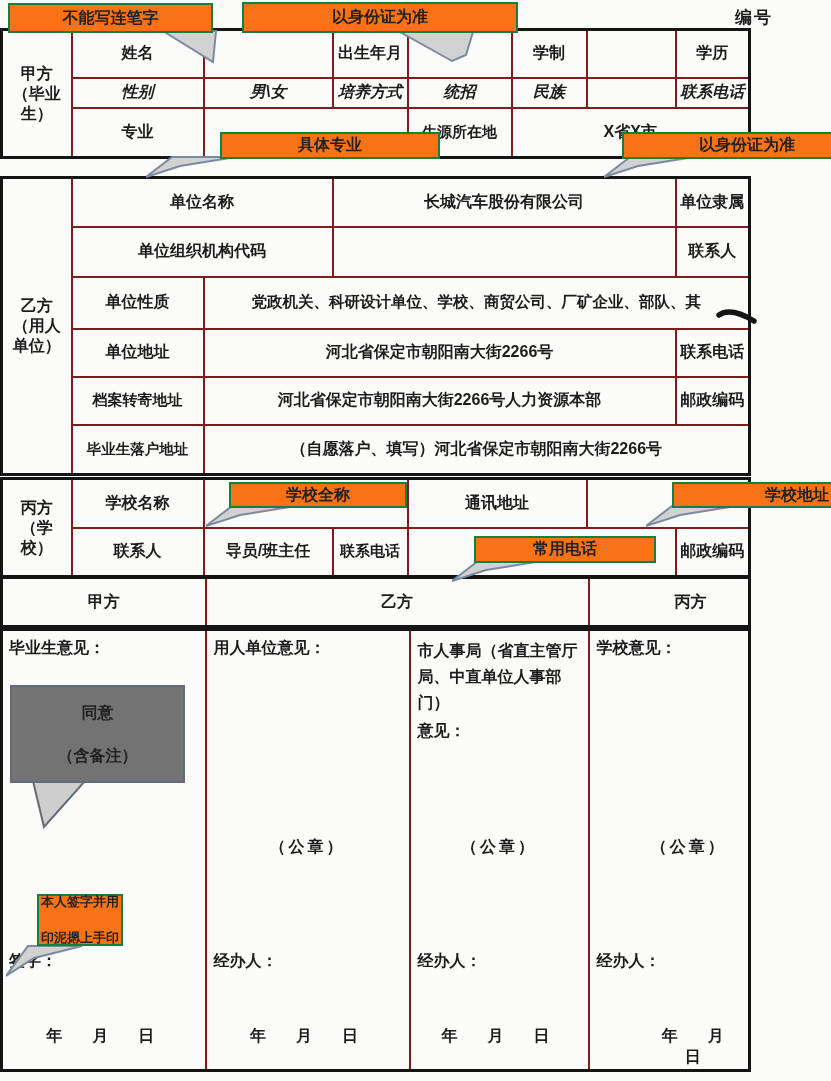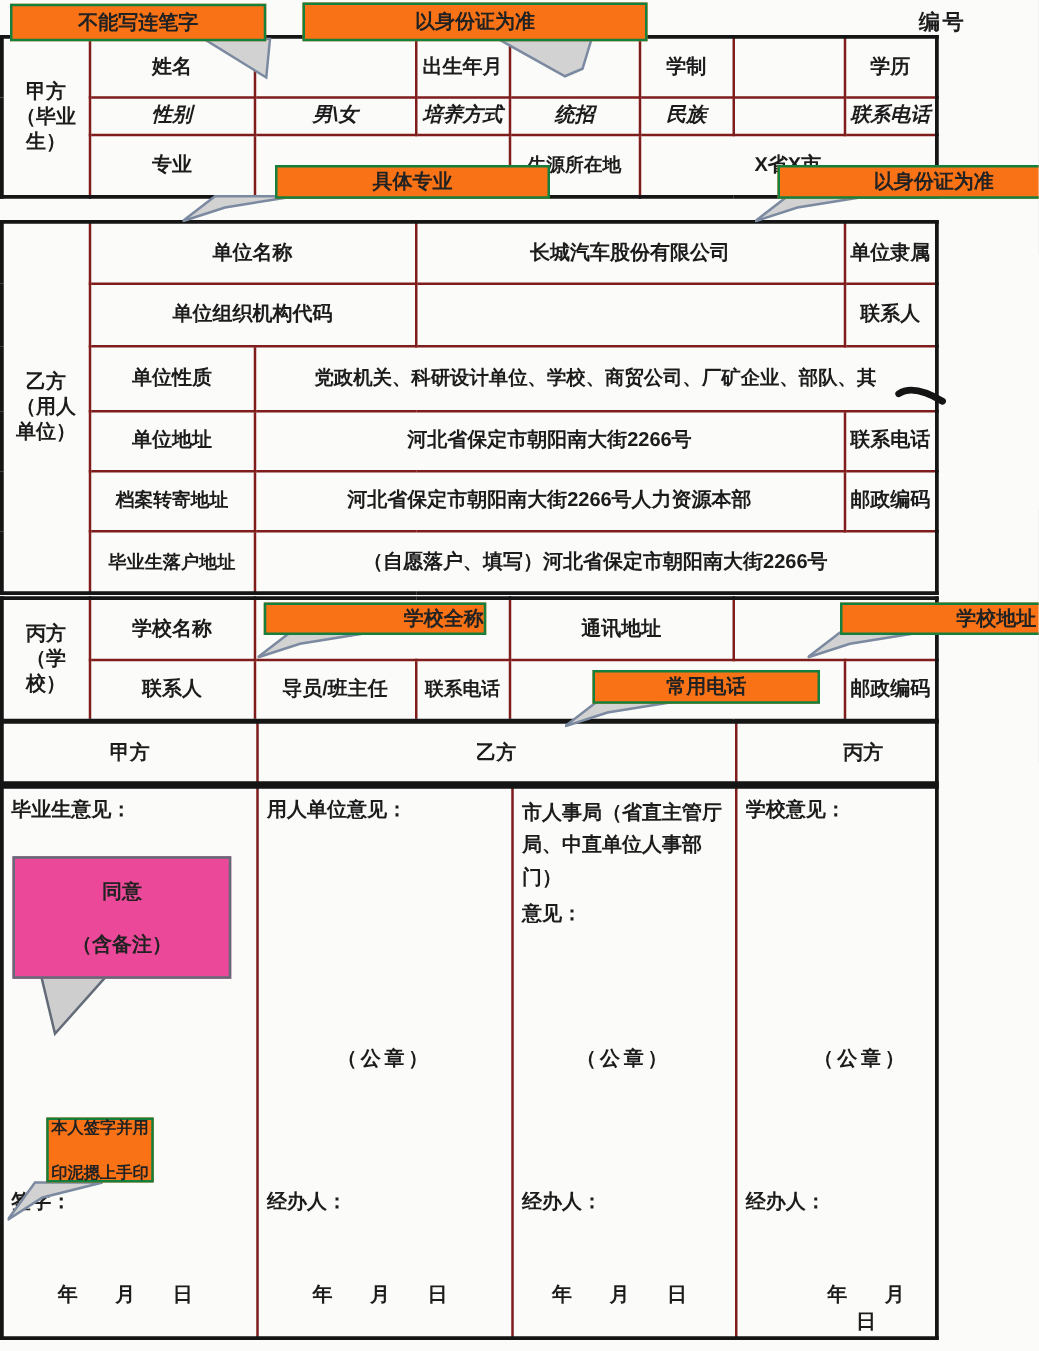--- a/index.html
+++ b/index.html
@@ -24,21 +24,21 @@
   .op .opline{position:absolute;font-size:16px;font-weight:bold;text-align:left;}
   .op .seal{position:absolute;top:206px;left:0;right:0;text-align:center;letter-spacing:3px;font-size:16px;}
   .op .seal.r4{left:40px;right:0;}
   .op .hand{position:absolute;top:320px;left:7px;font-size:16px;}
   .op .ymd{position:absolute;top:395px;left:0;right:0;text-align:center;font-size:16px;letter-spacing:7px;}
   .op .ymd.r4{padding-left:55px;}
   
   .callout{position:absolute;background:#f97316;border:2px solid #15803d;
     box-sizing:border-box;display:flex;align-items:center;justify-content:center;
     font-size:16px;font-weight:bold;color:#222;z-index:6;}
-  .callout.big{background:#ec4899;border:2px solid #636b78;flex-direction:column;
+  .callout.big{background:#737373;border:2px solid #636b78;flex-direction:column;
     justify-content:flex-start;padding-top:16px;gap:22px;}
   .callout.small{font-size:13px;line-height:20px;flex-direction:column;gap:16px;}
   .tail{position:absolute;z-index:5;}
   .penmark{position:absolute;z-index:7;}
 </style>
 </head>
 <body>
 
 <div class="page">
 
@@ -235,21 +235,21 @@
     <polygon points="0,21 26,1 90,1 34,10" fill="#d2d2d2" stroke="#7b8aa0" stroke-width="2"></polygon>
   </svg>
 
   <div class="callout" style="left:622px;top:132px;width:250px;height:27px;">
     <span>以身份证为准</span>
   </div>
   <svg class="tail" style="left:604px;top:156px;" width="92" height="22">
     <polygon points="0,21 26,1 90,1 34,10" fill="#d2d2d2" stroke="#7b8aa0" stroke-width="2"></polygon>
   </svg>
 
-  <div class="callout" style="left:211px;top:482px;width:178px;height:26px;justify-content:flex-end;">
+  <div class="callout" style="left:229px;top:482px;width:178px;height:26px;">
     <span>学校全称</span>
   </div>
   <svg class="tail" style="left:206px;top:505px;" width="92" height="22">
     <polygon points="0,21 26,1 90,1 34,10" fill="#d2d2d2" stroke="#7b8aa0" stroke-width="2"></polygon>
   </svg>
 
   <div class="callout" style="left:672px;top:482px;width:250px;height:26px;">
     <span>学校地址</span>
   </div>
   <svg class="tail" style="left:646px;top:505px;" width="92" height="22">

